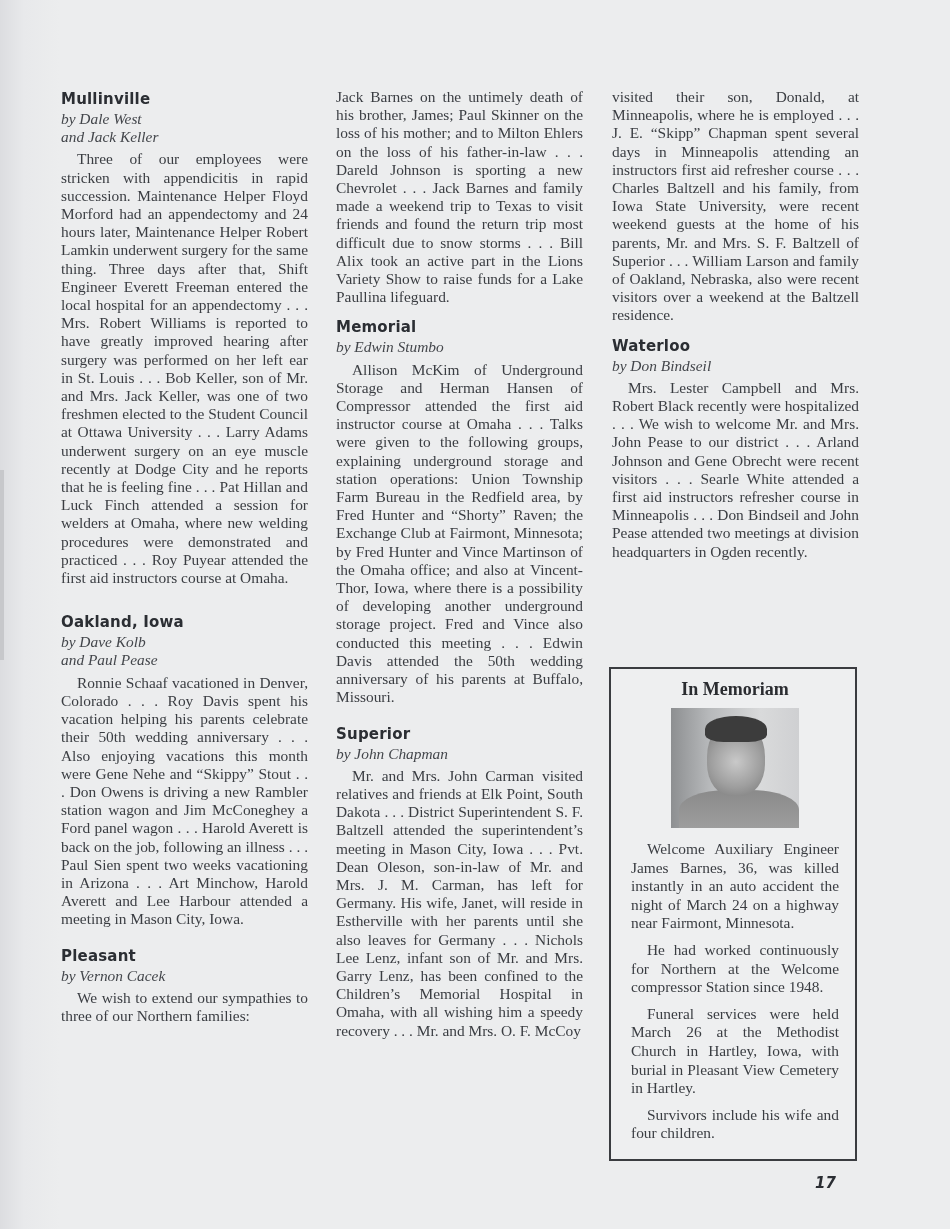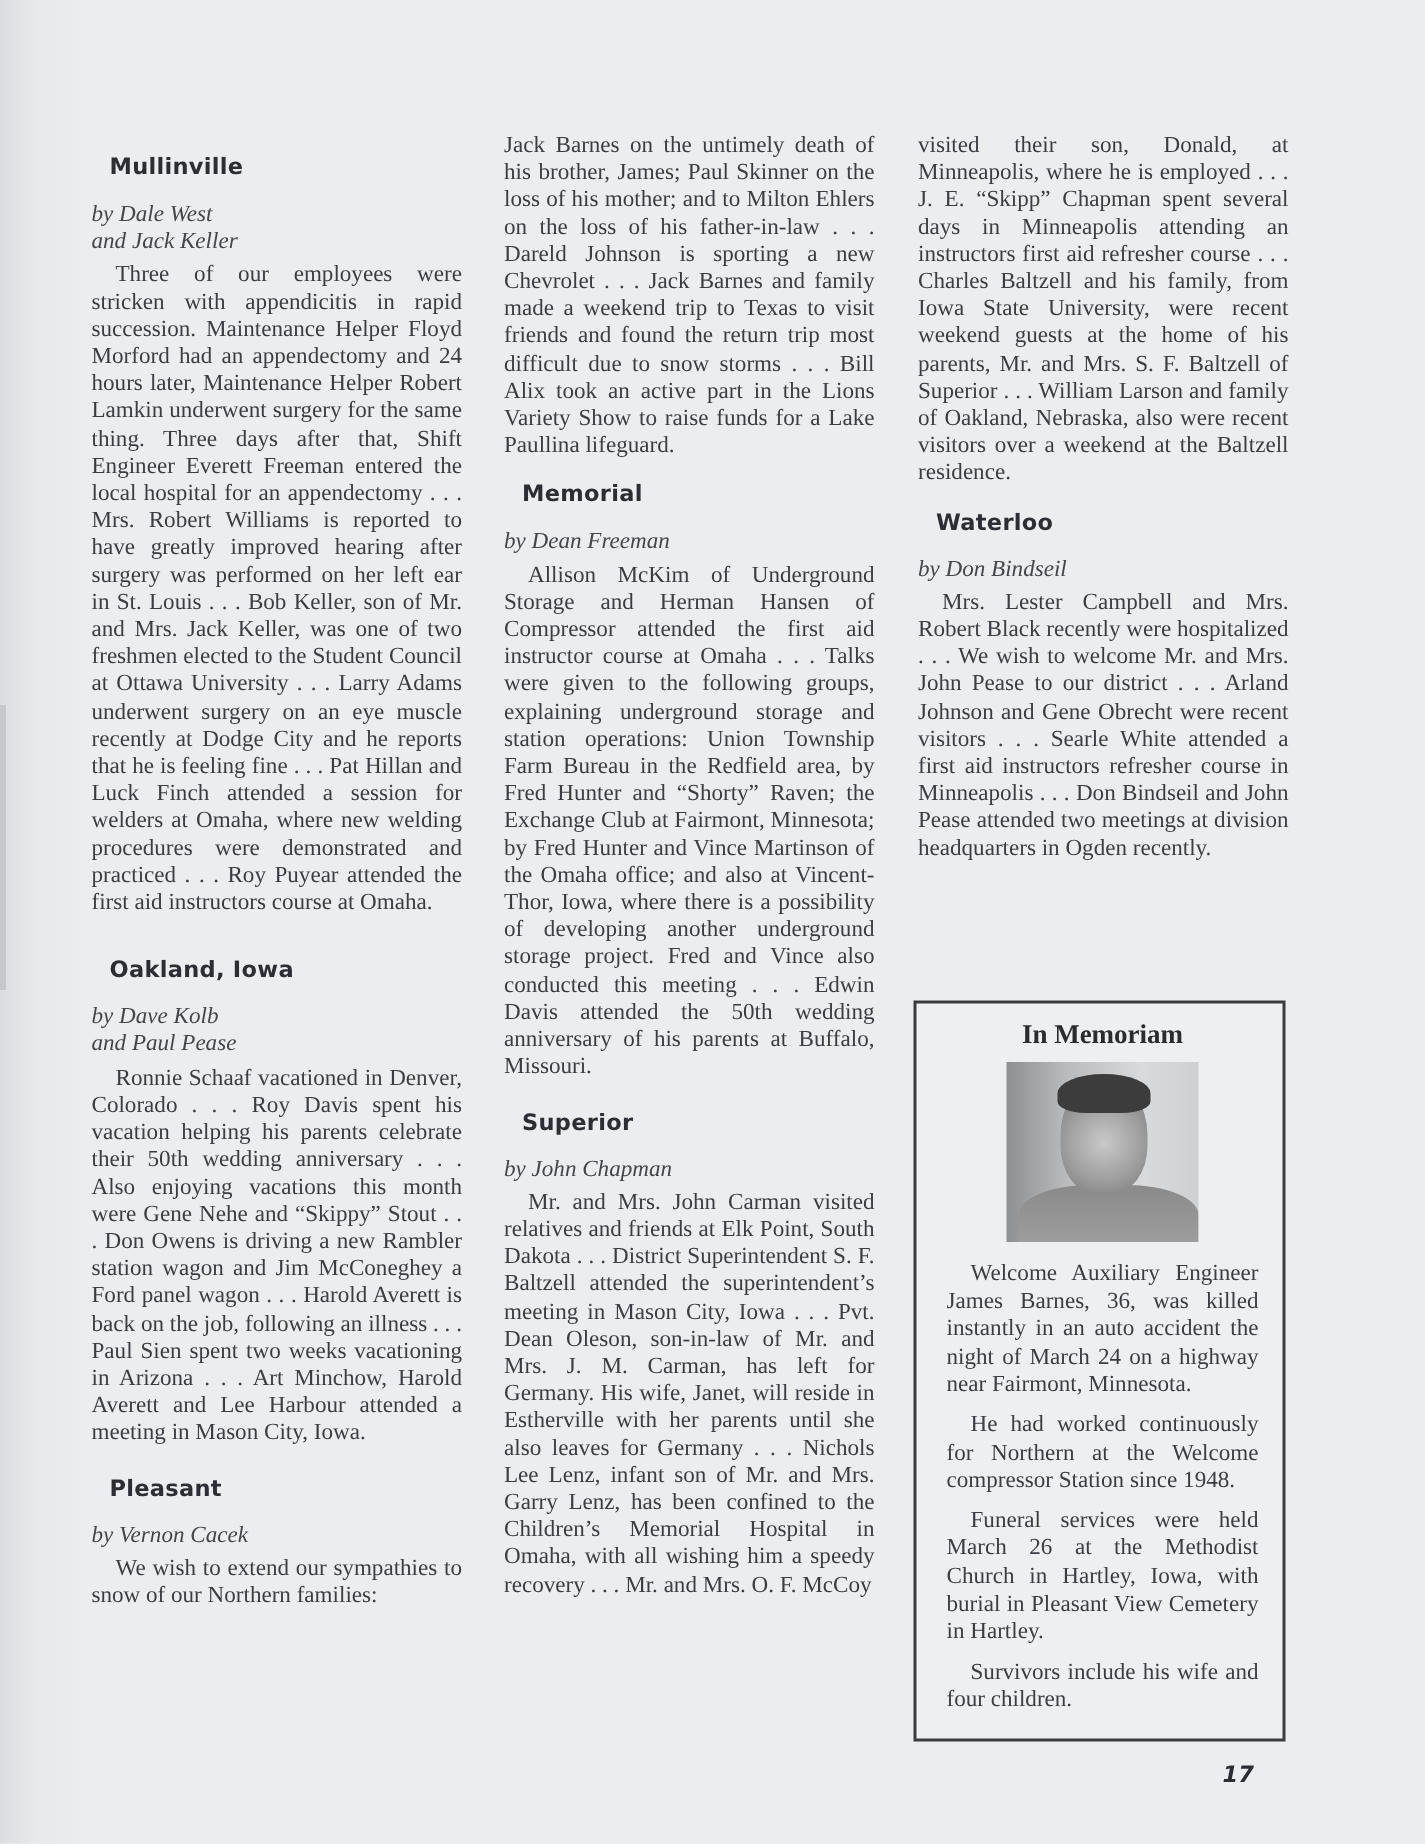--- a/index.html
+++ b/index.html
@@ -24,21 +24,21 @@
     font-size: 15.4px; line-height: 18.2px;
     text-align: justify;
   }
   .col1 { left: 61px; }
   .col2 { left: 336px; }
   .col3 { left: 612px; }
   h2.section {
     font-family: "DejaVu Sans", sans-serif;
     font-weight: bold; font-size: 15px; letter-spacing: 0.2px;
     color: #2b2e33;
-    margin: 12px; padding: 0; line-height: 22px;
+    margin: 0; padding: 0; line-height: 22px;
   }
   .byline {
     font-style: italic; margin: 0 0 4px 0;
     color: #43464b;
   }
   p.body { margin: 0 0 10px 0; text-indent: 16px; }
   p.cont { margin: 0 0 10px 0; text-indent: 0; }
   .sec { margin-bottom: 16px; }
 
   .memoriam {
@@ -108,31 +108,31 @@
       <div>and Paul Pease</div>
     </div>
     <p class="body">Ronnie Schaaf vacationed in Denver, Colorado . . . Roy Davis spent his vacation helping his parents celebrate their 50th wedding anniversary . . . Also enjoying vacations this month were Gene Nehe and “Skippy” Stout . . . Don Owens is driving a new Rambler station wagon and Jim McConeghey a Ford panel wagon . . . Harold Averett is back on the job, following an illness . . . Paul Sien spent two weeks vacationing in Arizona . . . Art Minchow, Harold Averett and Lee Harbour attended a meeting in Mason City, Iowa.</p>
   </div>
 
   <div class="sec">
     <h2 class="section">Pleasant</h2>
     <div class="byline">
       <div>by Vernon Cacek</div>
     </div>
-    <p class="body">We wish to extend our sympathies to snow of our Northern families:</p>
+    <p class="body">We wish to extend our sympathies to three of our Northern families:</p>
   </div>
 </div>
 
 <div class="col col2">
   <p class="cont">Jack Barnes on the untimely death of his brother, James; Paul Skinner on the loss of his mother; and to Milton Ehlers on the loss of his father-in-law . . . Dareld Johnson is sporting a new Chevrolet . . . Jack Barnes and family made a weekend trip to Texas to visit friends and found the return trip most difficult due to snow storms . . . Bill Alix took an active part in the Lions Variety Show to raise funds for a Lake Paullina lifeguard.</p>
 
   <div class="sec">
     <h2 class="section">Memorial</h2>
     <div class="byline">
-      <div>by Dean Freeman</div>
+      <div>by Edwin Stumbo</div>
     </div>
     <p class="body">Allison McKim of Underground Storage and Herman Hansen of Compressor attended the first aid instructor course at Omaha . . . Talks were given to the following groups, explaining underground storage and station operations: Union Township Farm Bureau in the Redfield area, by Fred Hunter and “Shorty” Raven; the Exchange Club at Fairmont, Minnesota; by Fred Hunter and Vince Martinson of the Omaha office; and also at Vincent-Thor, Iowa, where there is a possibility of developing another underground storage project. Fred and Vince also conducted this meeting . . . Edwin Davis attended the 50th wedding anniversary of his parents at Buffalo, Missouri.</p>
   </div>
 
   <div class="sec">
     <h2 class="section">Superior</h2>
     <div class="byline">
       <div>by John Chapman</div>
     </div>
     <p class="body">Mr. and Mrs. John Carman visited relatives and friends at Elk Point, South Dakota . . . District Superintendent S. F. Baltzell attended the superintendent’s meeting in Mason City, Iowa . . . Pvt. Dean Oleson, son-in-law of Mr. and Mrs. J. M. Carman, has left for Germany. His wife, Janet, will reside in Estherville with her parents until she also leaves for Germany . . . Nichols Lee Lenz, infant son of Mr. and Mrs. Garry Lenz, has been confined to the Children’s Memorial Hospital in Omaha, with all wishing him a speedy recovery . . . Mr. and Mrs. O. F. McCoy</p>

